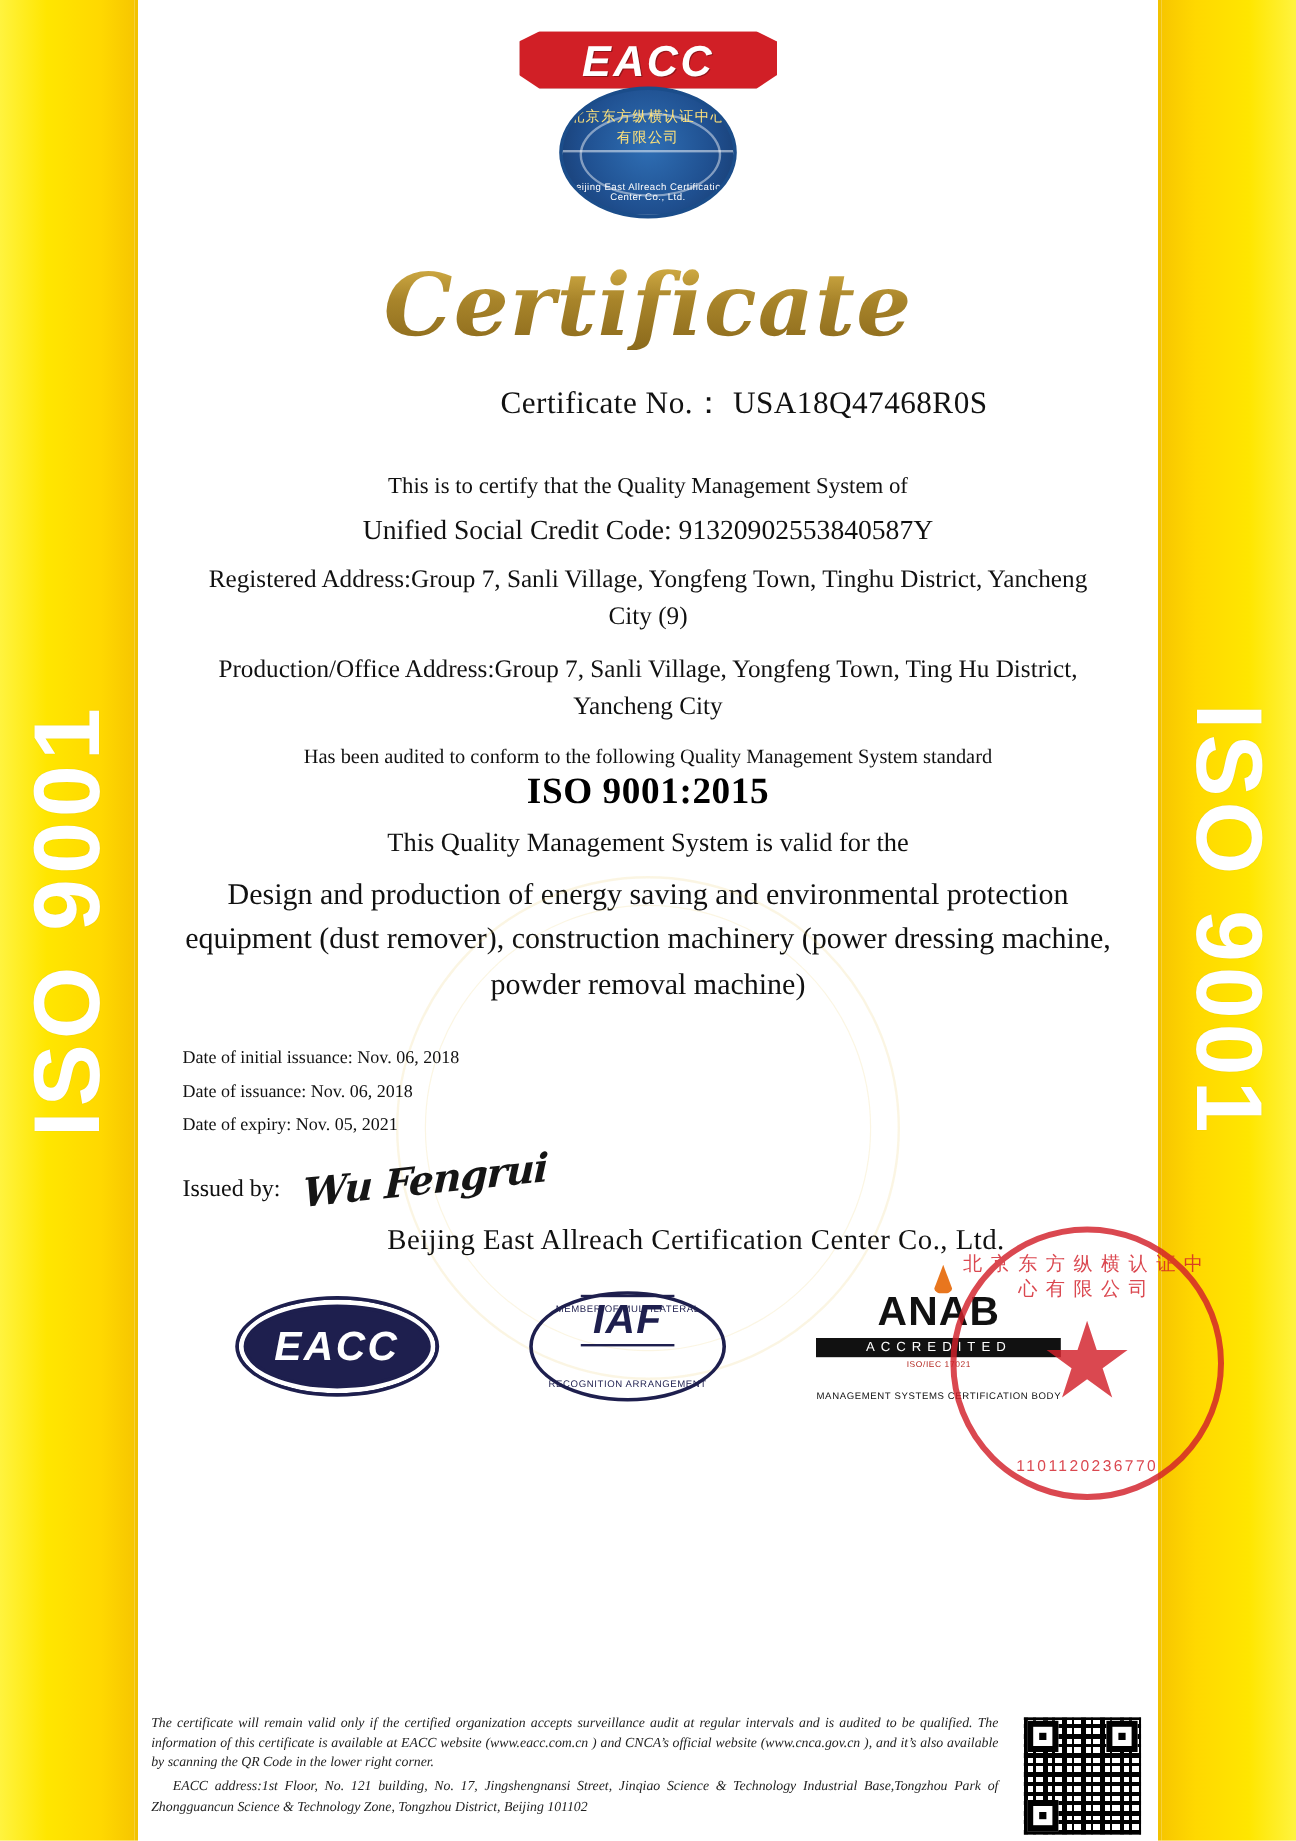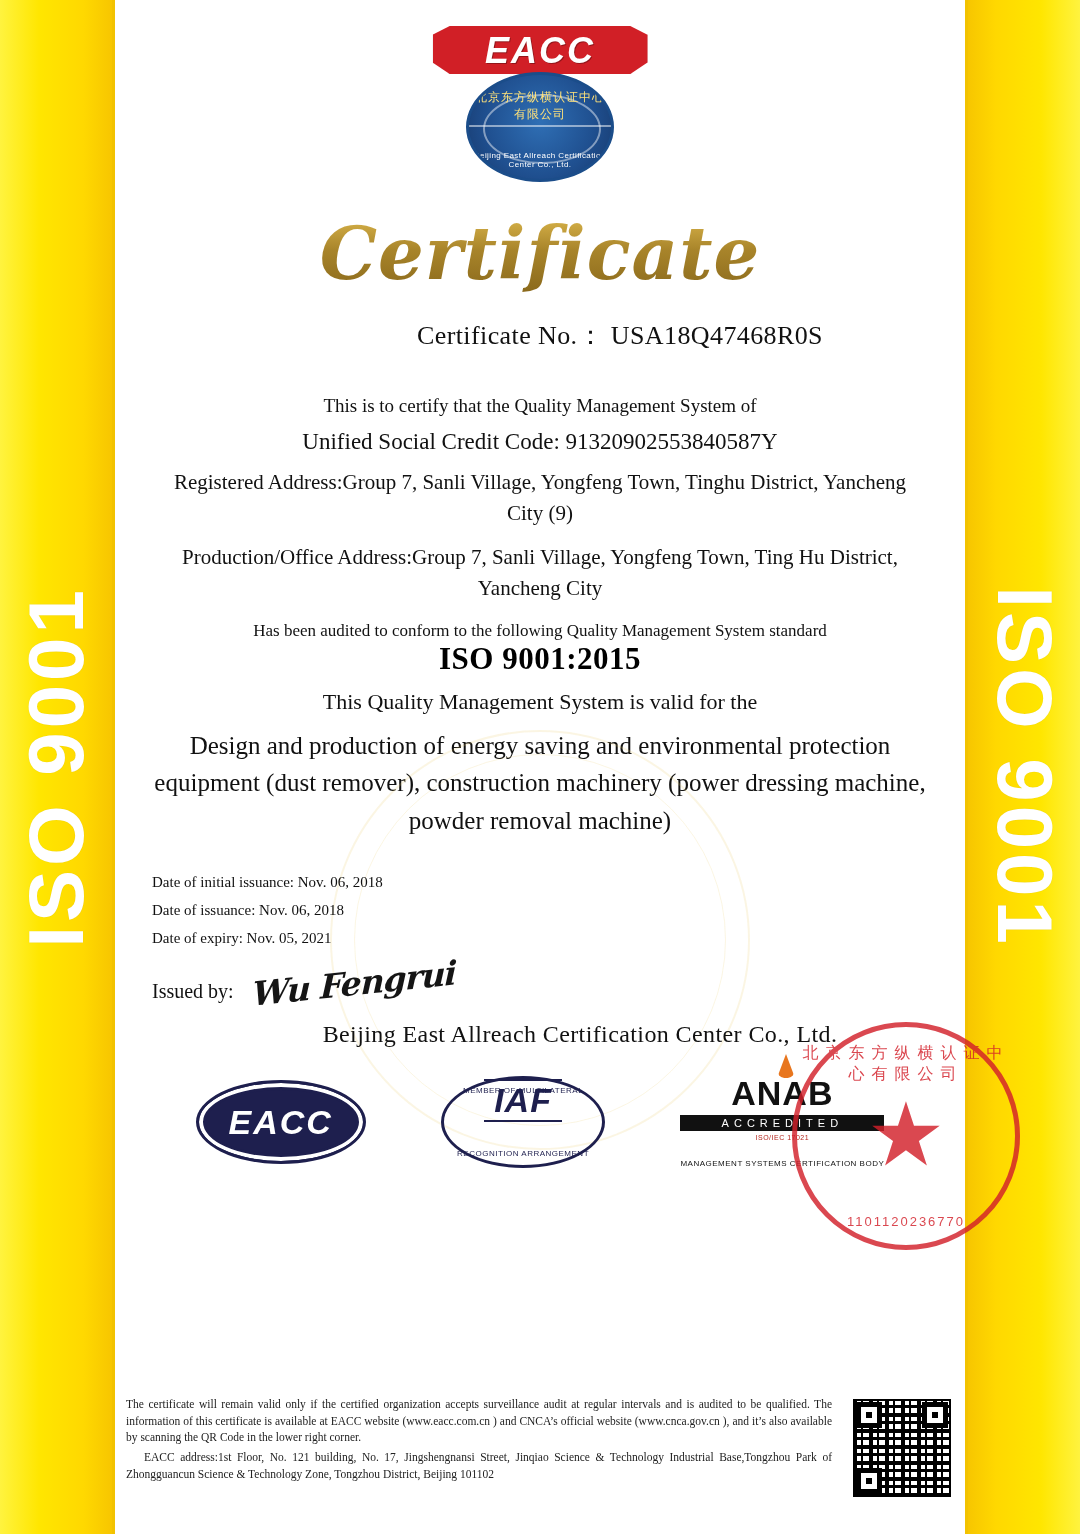--- a/index.html
+++ b/index.html
@@ -366,24 +366,25 @@
     background: #111; color: #fff;
     font-size: 11px; letter-spacing: 5px; padding: 2px 0;
   }
   .anab-sub1 { font-size: 7px; color:#b3261e; margin-top:3px; letter-spacing:.5px;}
   .anab-sub2 { font-size: 8px; margin-top: 18px; line-height:1.3; letter-spacing:.5px;}
 
   
   .footer {
     position: absolute;
     left: 126px; right: 126px;
-    bottom: 34px;
+    bottom: 2px;
     display: flex;
     align-items: flex-start;
     gap: 18px;
+    font-style: italic;
   }
   .footer-text {
     flex: 1;
     text-align: justify;
     font-size: 11.5px;
     line-height: 1.45;
     color: #222;
     font-family: "Liberation Serif", serif;
   }
   .footer-text p { margin: 0; }

